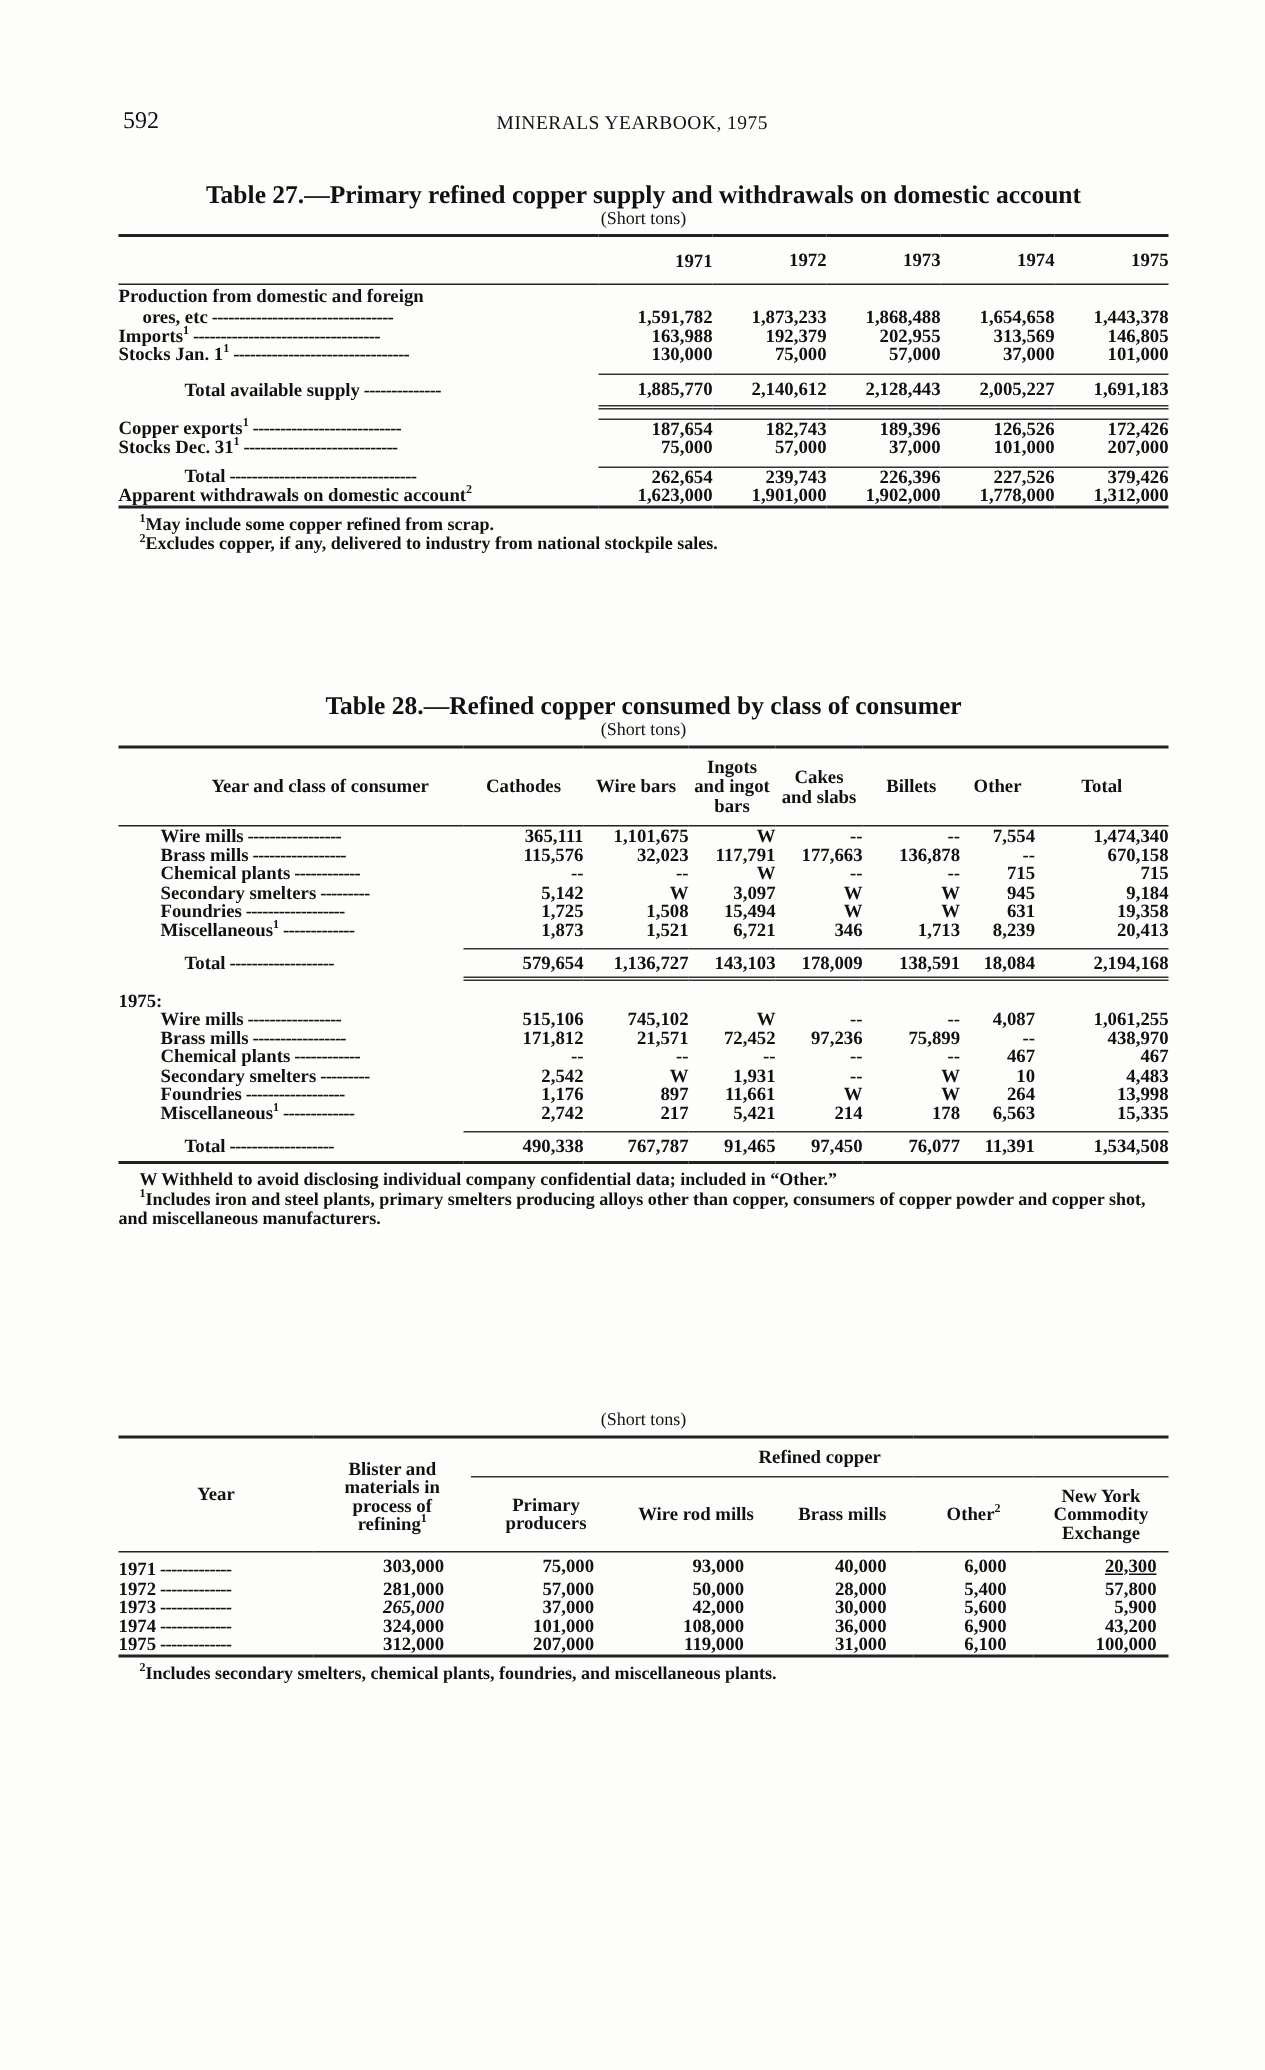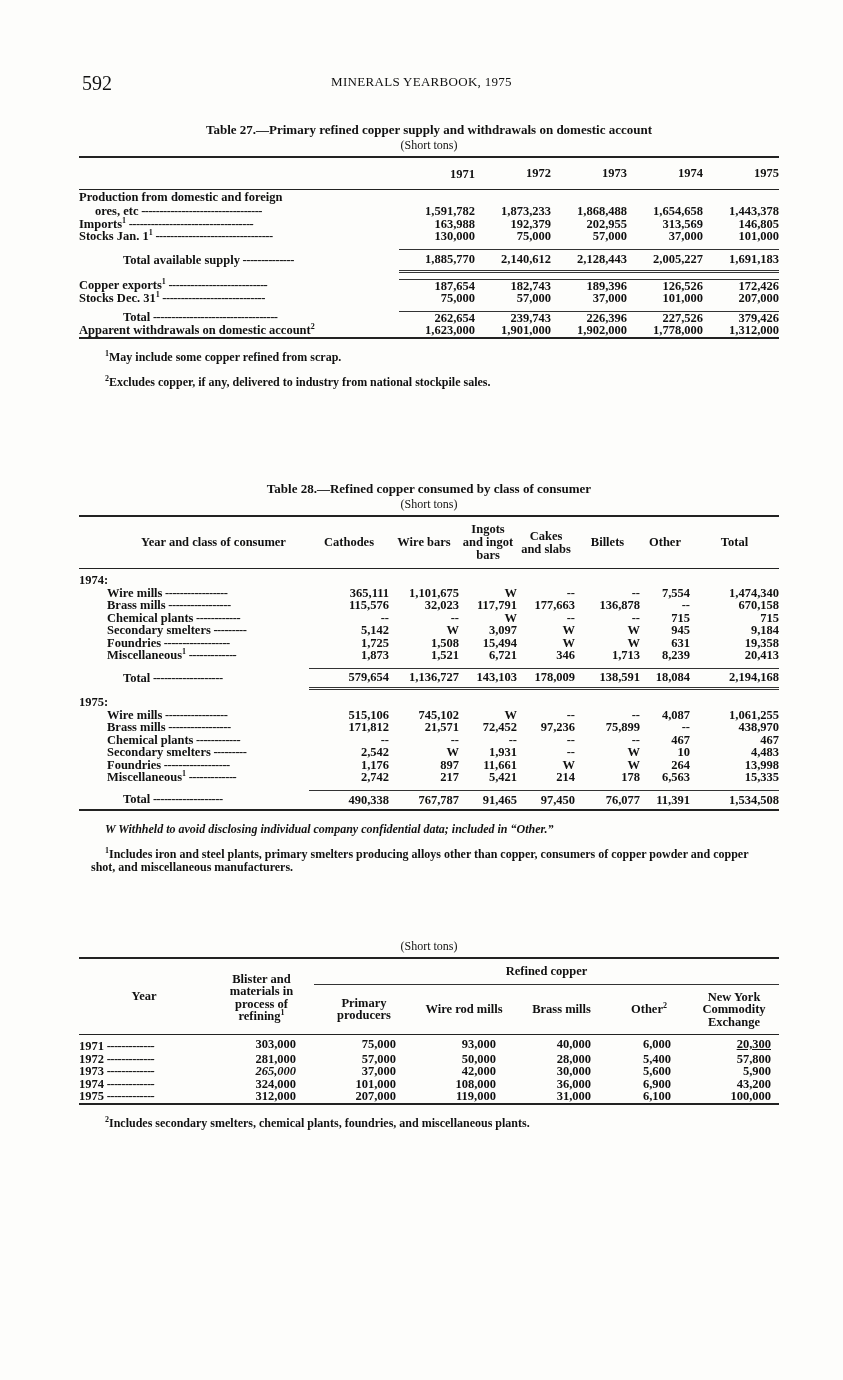--- a/index.html
+++ b/index.html
@@ -1,33 +1,33 @@
 <!DOCTYPE html>
 <html><head>
 <meta charset="utf-8">
 <style>
   html, body { margin: 0; padding: 0; }
   body {
     width: 843px; height: 1380px; background: #fdfdfb; color: #111;
     font-family: "Liberation Serif", "DejaVu Serif", serif;
     position: relative; overflow: hidden;
   }
-  .page-num { position: absolute; left: 82px; top: 72px; font-size: 20px; font-family: Liberation Serif, serif; }
+  .page-num { position: absolute; left: 82px; top: 72px; font-size: 16px; font-family: Liberation Serif, serif; }
   .running-head { position: absolute; left: 0; width: 843px; top: 74px; text-align: center; font-size: 13px; letter-spacing: 0.3px; }
   .tbl-block { position: absolute; left: 79px; width: 700px; }
-  .tbl-title { text-align: center; font-size: 13px; font-weight: bold; line-height: 18px; }
+  .tbl-title { text-align: center; font-size: 17px; font-weight: bold; line-height: 18px; }
   .tbl-sub { text-align: center; font-size: 12px; line-height: 13px; margin-bottom: 4px; }
   table { border-collapse: collapse; width: 100%; font-size: 12.5px; line-height: 12.5px; font-weight: bold; }
   td, th { padding: 0; white-space: nowrap; }
   th { font-weight: bold; }
   .thick-top { border-top: 2px solid #222; }
   .num { text-align: right; }
   .lbl .dots { letter-spacing: -0.5px; }
   .foot { font-size: 12px; line-height: 13px; font-weight: bold; margin-top: 4px; }
-  .foot p { margin: 12px; }
+  .foot p { margin: 0; }
   sup { font-size: 8px; vertical-align: super; line-height: 0; }
   .spacer td { height: 6px; }
 </style>
 </head>
 <body>
 
 <div class="page-num">592</div>
 <div class="running-head">MINERALS YEARBOOK, 1975</div>
 
 <div class="tbl-block" style="top:121px;">
@@ -150,21 +150,21 @@
           <td class="num">1,312,000</td>
         </tr>
       </tbody>
   </table>
   <div class="foot" id="t27-foot">
       <p style="text-indent: 14px;"><sup>1</sup><span>May include some copper refined from scrap.</span></p>
       <p style="text-indent: 14px;"><sup>2</sup><span>Excludes copper, if any, delivered to industry from national stockpile sales.</span></p>
     </div>
 </div>
 
-<div class="tbl-block" style="top:480px;">
+<div class="tbl-block" style="top:462px;">
   <div class="tbl-title">Table 28.—Refined copper consumed by class of consumer</div>
   <div class="tbl-sub">(Short tons)</div>
   <table id="t28">
     <colgroup>
         <col style="width:230px">
         <col style="width:80px">
         <col style="width:70px">
         <col style="width:58px">
         <col style="width:58px">
         <col style="width:65px">
@@ -178,30 +178,20 @@
           <th style="white-space: normal; text-align: center; padding: 6px 2px; font-size: 12.5px; line-height: 13px;">Wire bars</th>
           <th style="white-space: normal; text-align: center; padding: 6px 2px; font-size: 12.5px; line-height: 13px;">Ingots and ingot bars</th>
           <th style="white-space: normal; text-align: center; padding: 6px 2px; font-size: 12.5px; line-height: 13px;">Cakes and slabs</th>
           <th style="white-space: normal; text-align: center; padding: 6px 2px; font-size: 12.5px; line-height: 13px;">Billets</th>
           <th style="white-space: normal; text-align: center; padding: 6px 2px; font-size: 12.5px; line-height: 13px;">Other</th>
           <th style="white-space: normal; text-align: center; padding: 6px 2px; font-size: 12.5px; line-height: 13px;">Total</th>
         </tr>
     </thead>
     <tbody id="t28-body">
         <tr>
-          <td style="padding-top: 5px;">1974:</td>
-          <td></td>
-          <td></td>
-          <td></td>
-          <td></td>
-          <td></td>
-          <td></td>
-          <td></td>
-        </tr>
-        <tr>
           <td class="lbl" style="padding-left: 28px;"><span>Wire mills</span><span class="dots"> -----------------</span></td>
           <td class="num">365,111</td>
           <td class="num">1,101,675</td>
           <td class="num">W</td>
           <td class="num">--</td>
           <td class="num">--</td>
           <td class="num">7,554</td>
           <td class="num">1,474,340</td>
         </tr>
         <tr>
@@ -360,21 +350,21 @@
           <td class="num">767,787</td>
           <td class="num">91,465</td>
           <td class="num">97,450</td>
           <td class="num">76,077</td>
           <td class="num">11,391</td>
           <td class="num">1,534,508</td>
         </tr>
       </tbody>
   </table>
   <div class="foot" id="t28-foot">
-      <p style="text-indent: 14px; font-style: italic;"><span>W </span><span>Withheld to avoid disclosing individual company confidential data; included in “Other.”</span></p>
+      <p style="text-indent: 14px;"><span>W </span><span>Withheld to avoid disclosing individual company confidential data; included in “Other.”</span></p>
       <p style="text-indent: 14px;"><sup>1</sup><span>Includes iron and steel plants, primary smelters producing alloys other than copper, consumers of copper powder and copper shot, and miscellaneous manufacturers.</span></p>
     </div>
 </div>
 
 <div class="tbl-block" style="top:940px;">
   <div class="tbl-sub">(Short tons)</div>
   <table id="t29">
     <colgroup>
         <col style="width:130px">
         <col style="width:105px">

